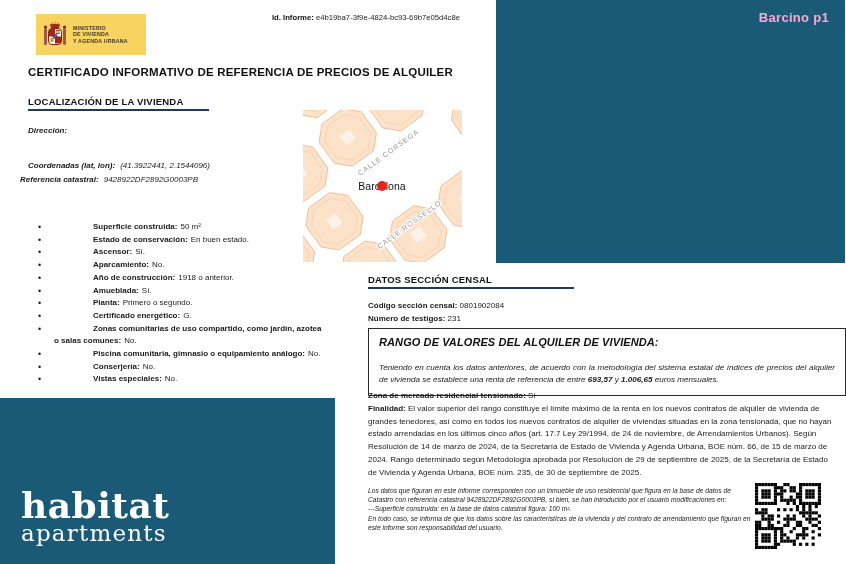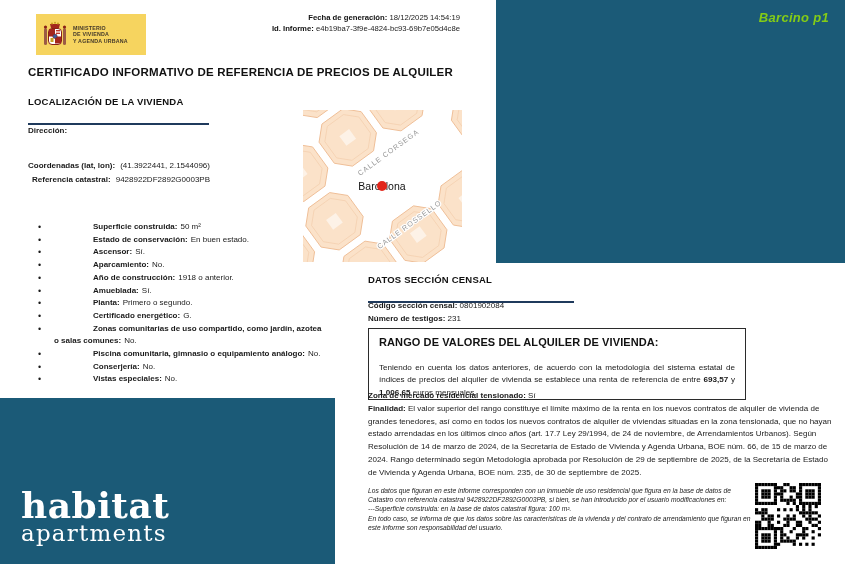--- a/index.html
+++ b/index.html
@@ -9,53 +9,53 @@
 
   
   .ministry-logo { position:absolute; left:36px; top:14px; width:110px; height:41px;
     background:#F6D45F; display:flex; align-items:center; padding-left:5px; gap:4px; }
   .ministry-text { font-size:5.3px; line-height:6.3px; font-weight:bold; color:#43382a; letter-spacing:.2px; }
   .gen-info { position:absolute; left:180px; top:12px; width:280px; text-align:right;
     font-size:7.7px; line-height:11px; color:#222; }
   .gen-info b { color:#111; }
 
   .teal-top { position:absolute; left:496px; top:0; width:349px; height:263px; background:#1B5A77; }
-  .brand-tag { position:absolute; top:10px; right:16px; color:#84cc16; font-weight:bold;
-    font-style:italic; font-size:13px; letter-spacing:.3px; }
+  .brand-tag { position:absolute; top:10px; right:16px; color:#f9a8d4; font-weight:bold;
+    font-size:13px; letter-spacing:.3px; }
 
   .doc-title { position:absolute; left:28px; top:66px; font-size:11.5px; font-weight:bold; letter-spacing:.2px; color:#111; }
 
   .section-h { position:absolute; font-size:9.5px; font-weight:bold; color:#111;
-    border-bottom:2px solid #1F3A5C; padding-bottom:16px; letter-spacing:.2px; }
+    border-bottom:2px solid #1F3A5C; padding-bottom:2px; letter-spacing:.2px; }
   .h-loc  { left:28px; top:96px;  width:181px; }
   .h-char { left:28px; top:200px; width:201px; }
   .h-cens { left:368px; top:274px; width:206px; }
 
   .body-txt { font-size:8px; line-height:12.6px; color:#1a1a1a; }
   .addr-block { position:absolute; left:28px; top:125px; width:270px; }
-  .kv-row { display:flex; }
+  .kv-row { display:flex;font-style:italic; }
   .kv-row .k { font-weight:bold; margin-right:5px; white-space:nowrap; }
   .addr-row .k { min-width:53px; }
   .coords { position:absolute; left:28px; top:160px; }
-  .cadastral { position:absolute; left:32px; top:174px; }
+  .cadastral { position:absolute; left:20px; top:174px; }
 
   .map-box { position:absolute; left:303px; top:110px; width:159px; height:152px; background:#fff; }
 
   .char-list { position:absolute; left:28px; top:221px; width:296px; list-style:none; }
   .char-list li { position:relative; padding-left:26px; font-size:8px; line-height:12.7px; }
   .char-list li::before { content:"\2022"; position:absolute; left:10px; top:0; font-size:9px; }
   .char-list .k { font-weight:bold;padding-left:39px; }
   .char-list .v { margin-left:3px; }
 
   .census-lines { position:absolute; left:368px; top:299px; }
   .census-lines div { font-size:8px; line-height:13px; }
   .census-lines .k { font-weight:bold; }
 
-  .range-box { position:absolute; left:368px; top:328px; width:378px; border:1.6px solid #2b2b2b;
-    padding:7px 10px 0 10px; background:#fff; }
+  .range-box { position:absolute; left:368px; top:328px; width:478px; border:1.6px solid #2b2b2b;
+    padding:7px 10px 8px 10px; background:#fff;font-style:italic; }
   .range-title { font-size:11px; font-weight:bold; color:#111; letter-spacing:.1px; }
   .range-par { font-size:8.1px; line-height:12.4px; margin-top:14px; text-align:justify; }
 
   .tension { position:absolute; left:368px; top:391px; font-size:8px; }
   .tension .k { font-weight:bold; }
   .purpose { position:absolute; left:368px; top:403px; width:466px; font-size:8px; line-height:12.7px; }
   .purpose .k { font-weight:bold; }
 
   .disclaimer { position:absolute; left:368px; top:486px; width:384px; font-style:italic;
     font-size:6.7px; line-height:9.2px; color:#222; }
@@ -93,21 +93,20 @@
       <circle cx="14" cy="17.3" r="2.2" fill="#3a5f9e" stroke="#8a2016" stroke-width=".6"></circle>
     </svg>
     <div class="ministry-text">
       <div>MINISTERIO</div>
       <div>DE VIVIENDA</div>
       <div>Y AGENDA URBANA</div>
     </div>
   </div>
 
   <div class="gen-info">
-    <div><b>Fecha de generación:</b> <span>18/12/2025 14:54:19</span></div>
     <div><b>Id. Informe:</b> <span>e4b19ba7-3f9e-4824-bc93-69b7e05d4c8e</span></div>
   </div>
 
   <div class="teal-top">
     <div class="brand-tag">Barcino p1</div>
   </div>
 
   <div class="doc-title">CERTIFICADO INFORMATIVO DE REFERENCIA DE PRECIOS DE ALQUILER</div>
 
   <div class="section-h h-loc">LOCALIZACIÓN DE LA VIVIENDA</div>

